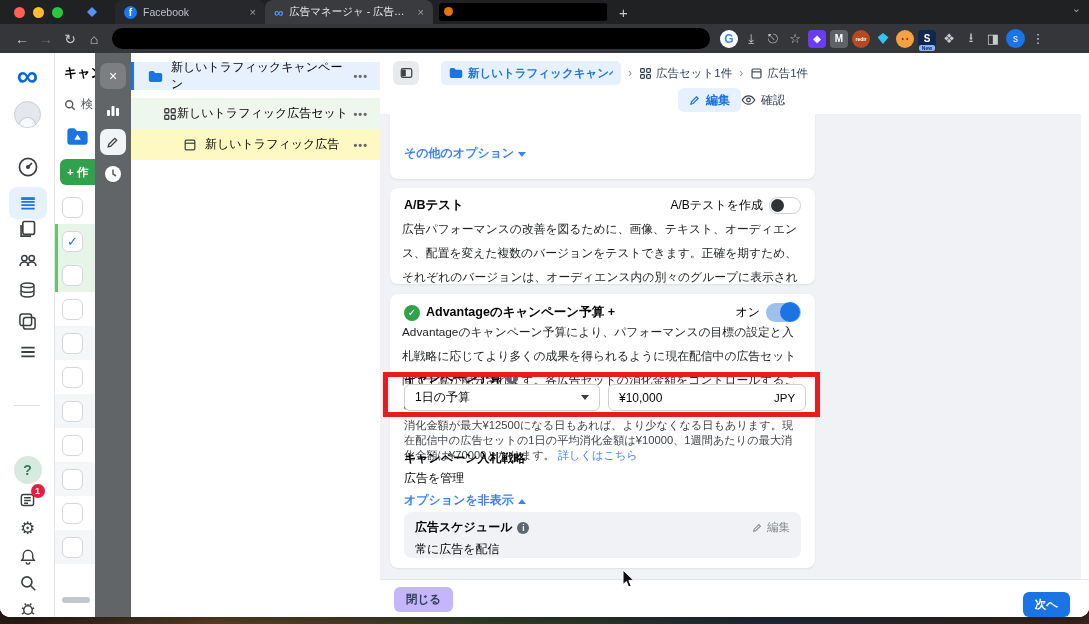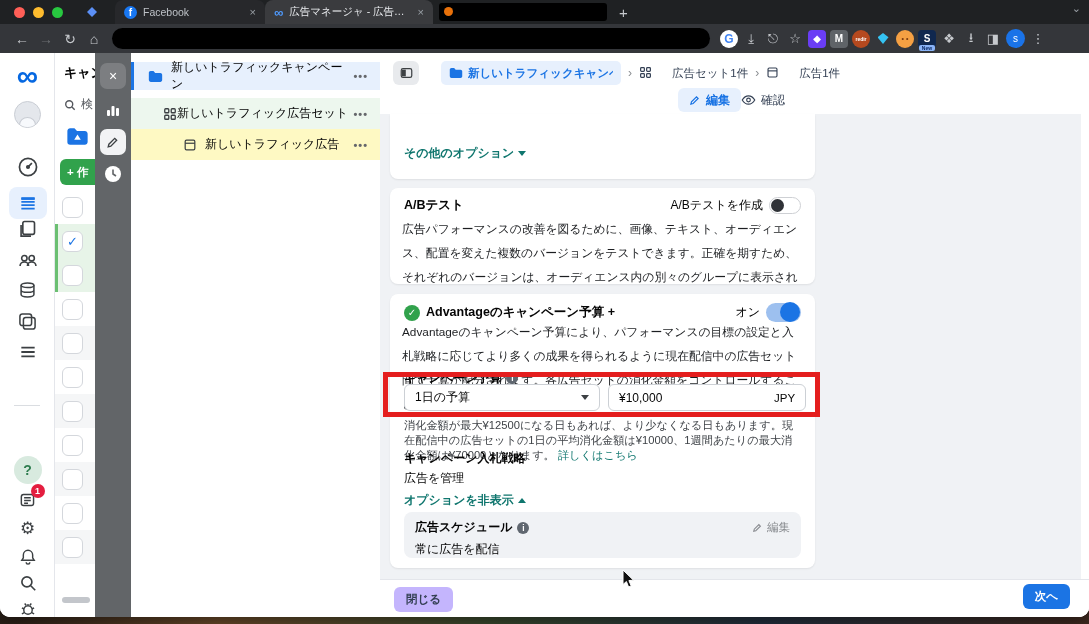--- a/index.html
+++ b/index.html
@@ -96,41 +96,41 @@
   .ticon { flex:none; display:flex; }
 
   
   .main { position:absolute; left:380px; top:0; width:709px; height:100%; background:#fff; }
   .main-header { position:absolute; left:0; top:0; width:100%; height:61px; background:#fff; }
   .hrow1 { position:absolute; left:13px; top:7px; right:10px; height:26px; display:flex; align-items:center; }
   .panel-toggle { width:26px; height:24px; background:#e8eaed; border-radius:6px; display:flex; align-items:center; justify-content:center; color:#3c4043; }
   .crumb-pill { margin-left:22px; height:24px; background:#e7f0fd; border-radius:5px; display:flex; align-items:center; gap:5px; padding:0 8px; color:#1b74e4; font-weight:bold; font-size:11.5px; max-width:180px; }
   .crumb-pill .lbl { white-space:nowrap; overflow:hidden; }
   .chev { color:#8a8d91; font-size:12px; margin:0 7px; }
-  .crumb-plain { display:flex; align-items:flex-start; gap:20px; font-size:11.5px; color:#344054; white-space:nowrap; }
+  .crumb-plain { display:flex; align-items:center; gap:4px; font-size:11.5px; color:#344054; white-space:nowrap; }
   .hd-right { margin-left:auto; display:flex; align-items:center; }
   .draft-dot { width:9px; height:9px; border-radius:50%; border:2.5px solid #31a24c; }
   .draft-lbl { font-size:12px; color:#050505; margin:0 10px 0 7px; }
   .vdiv { width:1px; height:18px; background:#dadde1; margin-right:10px; }
   .toggle { width:35px; height:19px; border-radius:10px; position:relative; }
   .toggle.on { background:#9dc0ef; }
   .toggle.on::after { content:""; position:absolute; right:1px; top:-1px; width:20px; height:20px; border-radius:50%; background:#1b74e4; }
   .toggle.sm-off { width:32px; height:17px; background:#fff; border:1px solid #ced0d4; }
   .toggle.sm-off::after { content:""; position:absolute; left:1px; top:1px; width:13px; height:13px; border-radius:50%; background:#2f3237; }
   .kebab-btn { margin-left:10px; width:29px; height:24px; background:#e8eaed; border-radius:6px; display:flex; align-items:center; justify-content:center; font-weight:bold; color:#050505; letter-spacing:1px; font-size:11px; }
   .hrow2 { position:absolute; left:0; top:34px; width:100%; height:26px; }
   .edit-pill { position:absolute; left:298px; top:1px; height:24px; padding:0 11px; background:#e7f0fd; border-radius:6px; color:#1b74e4; font-size:12px; font-weight:bold; display:flex; align-items:center; gap:5px; }
   .review-btn { position:absolute; left:361px; top:1px; height:24px; display:flex; align-items:center; gap:5px; font-size:12px; color:#344054; }
 
   .content { position:absolute; left:0; top:61px; width:701px; height:465px; background:#f0f2f5; }
   .card { position:absolute; left:10px; width:425px; background:#fff; box-shadow:0 1px 2px rgba(0,0,0,.08); }
   .card1 { top:0; height:65px; border-radius:0 0 8px 8px; }
   .card2 { top:74px; height:96px; border-radius:8px; }
   .card3 { top:180px; height:274px; border-radius:8px; }
-  .blue-link { color:#0f766e; font-weight:bold; font-size:12px; }
+  .blue-link { color:#3b82f6; font-weight:bold; font-size:12px;font-family:Liberation Serif, serif; }
   .caret-dn { display:inline-block; width:0; height:0; border-left:4px solid transparent; border-right:4px solid transparent; border-top:5px solid currentColor; margin-left:4px; vertical-align:middle; }
   .caret-up { display:inline-block; width:0; height:0; border-left:4px solid transparent; border-right:4px solid transparent; border-bottom:5px solid currentColor; margin-left:4px; vertical-align:middle; }
   .card-title { font-size:12.5px; font-weight:bold; color:#050505; }
   .card-head { position:absolute; left:14px; right:14px; top:9px; display:flex; align-items:center; }
   .para { position:absolute; left:12px; right:13px; font-size:11.8px; line-height:24px; color:#1c1e21; }
   .toggle-lbl { font-size:12px; color:#050505; margin-right:6px; }
   .check-circle { width:16px; height:16px; border-radius:50%; background:#31a24c; color:#fff; font-size:10px; display:flex; align-items:center; justify-content:center; margin-right:6px; flex:none; }
   .info-i { display:inline-flex; width:12px; height:12px; border-radius:50%; background:#606770; color:#fff; font-size:8.5px; align-items:center; justify-content:center; vertical-align:1px; margin-left:5px; font-weight:bold; font-style:normal; }
   .field-label { position:absolute; left:14px; top:76px; font-size:12px; font-weight:bold; color:#050505; }
   .fields { position:absolute; left:14px; right:14px; top:90px; height:27px; display:flex; gap:8px; }
@@ -146,21 +146,21 @@
   .hide-link { position:absolute; left:14px; top:198px; }
   .subcard { position:absolute; left:14px; right:14px; top:218px; height:46px; background:#f0f2f5; border-radius:8px; padding:7px 11px; }
   .subhead { display:flex; align-items:center; font-size:12px; font-weight:bold; color:#050505; }
   .sub-edit { margin-left:auto; display:flex; align-items:center; gap:4px; color:#8a8d91; font-size:11.5px; font-weight:normal; }
   .subval { margin-top:5px; font-size:12px; color:#050505; }
 
   .redbox { position:absolute; left:3px; top:258px; width:437px; height:45px; border:5px solid #e41e1e; z-index:40; pointer-events:none; }
 
   .footerbar { position:absolute; left:0; bottom:0; width:709px; height:38px; background:#fff; border-top:1px solid #e4e6eb; }
   .btn-close { position:absolute; left:14px; top:7px; height:25px; padding:0 12px; background:#c4b5fd; border-radius:6px; font-size:11.5px; font-weight:bold; color:#344054; display:flex; align-items:center; }
-  .btn-next { position:absolute; right:19px; top:4px; height:25px; padding:0 12px; background:#1b74e4; border-radius:6px; font-size:11.5px; font-weight:bold; color:#fff; display:flex; align-items:center; }
+  .btn-next { position:absolute; right:19px; top:12px; height:25px; padding:0 12px; background:#1b74e4; border-radius:6px; font-size:11.5px; font-weight:bold; color:#fff; display:flex; align-items:center; }
 
   .cursor { position:absolute; left:242px; top:455px; z-index:60; }
 </style>
 </head>
 <body>
 
 <div class="window">
 
   <div class="tabbar">
     <span class="tl r"></span>

